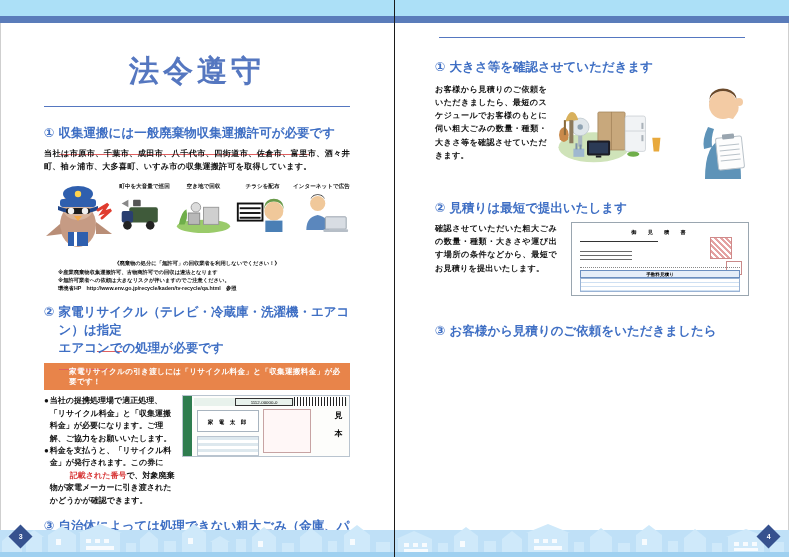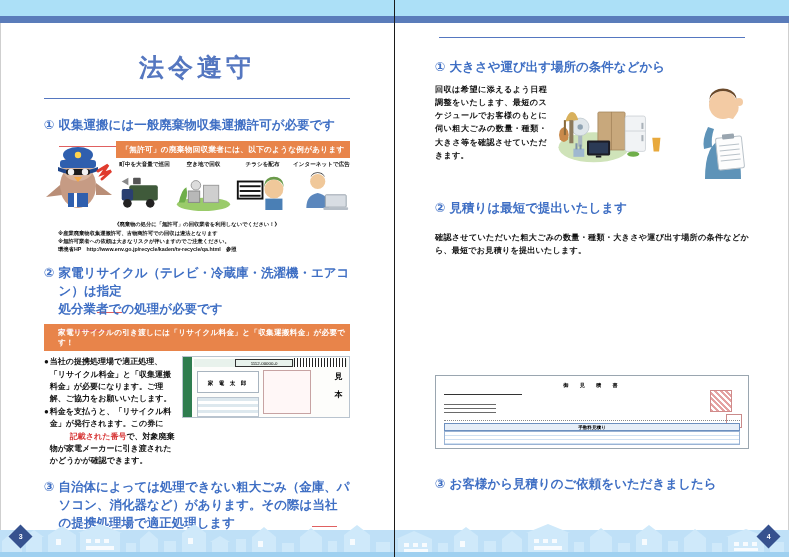--- a/index.html
+++ b/index.html
@@ -14,39 +14,39 @@
   
   .spine { position:absolute; left:394px; top:0; width:1px; height:557px; background:#1a1a1a; }
   .edge-l { position:absolute; left:0; top:23px; width:1px; height:534px; background:#cfcfcf; }
   .edge-r { position:absolute; left:788px; top:23px; width:1px; height:534px; background:#cfcfcf; }
 
   
   .half { position:absolute; top:23px; width:394px; height:534px; }
   .half.left { left:0; }
   .half.right { left:395px; width:394px; }
 
-  .sec-title { text-align:center; color:#5577c0; font-size:25px; font-weight:bold;
+  .sec-title { text-align:center; color:#5577c0; font-size:30px; font-weight:bold;
      letter-spacing:4px; margin-top:28px; }
   .sec-title.wide { letter-spacing:14px; }
   .title-rule { height:1px; background:#5577c0; margin:14px 44px 0 44px; }
 
   
   .h-item { display:flex; color:#3f6fc4; font-size:12.5px; font-weight:bold; line-height:1.45; }
   .h-num { flex:0 0 auto; padding-right:4px; }
   .h-txt { flex:1 1 auto; }
   .ul-red { border-bottom:1.2px solid #e06060; padding-bottom:14px; }
 
   
   .body-txt { font-size:8.1px; line-height:1.62; color:#111; font-weight:bold;
       letter-spacing:.2px; text-align:justify; }
 
   
   .obanner { background:#e8844a; color:#fff; font-size:7.6px; font-weight:bold;
      text-align:center; padding:3.5px 4px; letter-spacing:.3px; }
-  .obanner.left-al { text-align:left; padding-left:14px; }
+  .obanner.left-al { text-align:left; padding-left:25px; }
 
   
   .footer { position:absolute; left:0; bottom:0; width:789px; height:46px; }
   .footer .sky { position:absolute; left:0; bottom:0; width:789px; height:27px; background:#bfe0f7; }
   .footer .strip { position:absolute; left:0; bottom:0; width:789px; height:5px; background:#9fd0f0; }
   .pagenum { position:absolute; width:17px; height:17px; background:#36528f;
      transform:rotate(45deg); display:flex; align-items:center; justify-content:center; }
   .pagenum span { transform:rotate(-45deg); color:#fff; font-size:7px; font-weight:bold; }
 
   .tiny { font-size:5.3px; line-height:1.5; color:#111; font-weight:bold; }
@@ -71,20 +71,21 @@
   <div class="half left">
 
     <div class="sec-title">法令遵守</div>
     <div class="title-rule"></div>
 
     <div style="margin:17px 44px 0 44px;">
       <div class="h-item">
         <span class="h-num">①</span>
         <span class="h-txt"><span class="ul-red">収集運搬には一般廃棄物収集運搬許可が必要</span><span>です</span></span>
       </div>
+      <div class="body-txt" style="margin-top:5px;">当社は市原市、千葉市、成田市、八千代市、四街道市、佐倉市、富里市、酒々井町、袖ヶ浦市、大多喜町、いすみ市の収集運搬許可を取得しています。</div>
 
       <div style="display:flex; margin-top:7px;">
         <div style="flex:0 0 72px; position:relative;">
           
           <svg width="72" height="74" viewBox="0 0 72 74">
             <ellipse cx="34" cy="45" rx="18" ry="22" fill="#c69b84"></ellipse>
             <path d="M16 44 L2 56 L18 54 Z" fill="#b98e77"></path>
             <path d="M52 42 L68 54 L52 54 Z" fill="#b98e77"></path>
             <ellipse cx="34" cy="26" rx="16" ry="14" fill="#d7b39c"></ellipse>
             <rect x="16" y="19" width="36" height="8" rx="3" fill="#2f5fae"></rect>
@@ -94,21 +95,20 @@
             <rect x="22" y="28" width="24" height="6" rx="3" fill="#1b1b1b"></rect>
             <circle cx="27" cy="31" r="3.2" fill="#f2f2f2"></circle>
             <circle cx="41" cy="31" r="3.2" fill="#f2f2f2"></circle>
             <path d="M30 36 l4 5 l4 -5 Z" fill="#f3a94a"></path>
             <rect x="24" y="52" width="20" height="14" fill="#2f5fae"></rect>
             <rect x="30" y="52" width="3" height="14" fill="#ffffff"></rect>
             <path d="M54 30 l10 -6 l-6 9 l9 -3 l-9 8" stroke="#e03b2e" stroke-width="3" fill="none" stroke-linecap="round"></path>
           </svg>
         </div>
         <div style="flex:1 1 auto;">
-          <div class="obanner">「無許可」の廃棄物回収業者には、以下のような例があります</div>
           <div style="display:flex; gap:2px; margin-top:3px;">
             <div style="flex:1;">
               <div class="icon-lbl">町中を大音量で巡回</div>
               <svg width="100%" height="44" viewBox="0 0 60 44">
                 <rect x="14" y="16" width="30" height="16" rx="2" fill="#3f5a3a"></rect>
                 <rect x="6" y="20" width="12" height="12" rx="2" fill="#2a3f70"></rect>
                 <circle cx="12" cy="35" r="4.5" fill="#222"></circle>
                   <circle cx="36" cy="35" r="4.5" fill="#222"></circle>
                 <rect x="18" y="8" width="8" height="7" rx="1" fill="#555"></rect>
                 <path d="M6 12 l7 -4 l0 8 Z" fill="#888"></path>
@@ -154,21 +154,21 @@
       <div class="tiny" style="margin-top:1px; padding-left:14px;">※産業廃棄物収集運搬許可、古物商許可での回収は違法となります</div>
       <div class="tiny" style="padding-left:14px;">※無許可業者への依頼は大きなリスクが伴いますのでご注意ください。</div>
       <div class="tiny" style="padding-left:14px;">環境省HP　http://www.env.go.jp/recycle/kaden/tv-recycle/qa.html　参照</div>
     </div>
 
     <div style="margin:10px 44px 0 44px;">
       <div class="h-item">
         <span class="h-num">②</span>
         <span class="h-txt">
           <span>家電リサイクル（テレビ・冷蔵庫・洗濯機・エアコン）は</span><span class="ul-red">指定</span><br>
-          <span class="ul-red">処分業者</span><span>での処理が必要です</span>
+          <span class="ul-red">エアコン</span><span>での処理が必要です</span>
         </span>
       </div>
 
       <div class="obanner left-al" style="margin-top:6px;">家電リサイクルの引き渡しには「リサイクル料金」と「収集運搬料金」が必要です！</div>
 
       <div style="display:flex; margin-top:5px; gap:6px;">
         <div style="flex:0 0 132px;">
           <div class="bullet-row">
             <span class="bd">●</span>
             <span>当社の提携処理場で適正処理、「リサイクル料金」と「収集運搬料金」が必要になります。ご理解、ご協力をお願いいたします。</span>
@@ -203,24 +203,24 @@
     </div>
   </div>
 
   <div class="half right">
 
     <div class="title-rule"></div>
 
     <div style="margin:20px 40px 0 40px;">
       <div class="h-item">
         <span class="h-num">①</span>
-        <span class="h-txt">大きさや運び出す場所の条件などから</span>
+        <span class="h-txt">大きさ等を確認させていただきます</span>
       </div>
       <div style="display:flex; margin-top:7px; gap:6px;">
-        <div class="body-txt" style="flex:0 0 112px;">回収は希望に添えるよう日程調整をいたします、最短のスケジュールでお客様のもとに伺い粗大ごみの数量・種類・大きさ等を確認させていただきます。</div>
+        <div class="body-txt" style="flex:0 0 112px;">お客様から見積りのご依頼をいただきましたら、最短のスケジュールでお客様のもとに伺い粗大ごみの数量・種類・大きさ等を確認させていただきます。</div>
         <div style="flex:1 1 auto; position:relative; height:96px;">
           
           <svg width="100%" height="96" viewBox="0 0 200 96">
             <ellipse cx="60" cy="72" rx="52" ry="22" fill="#cfe3b9"></ellipse>
             <rect x="66" y="20" width="40" height="56" rx="2" fill="#c8a87c" stroke="#9d7f56"></rect>
             <line x1="86" y1="20" x2="86" y2="76" stroke="#9d7f56"></line>
             <rect x="106" y="26" width="30" height="52" rx="3" fill="#f1f3f5" stroke="#c2c9cf"></rect>
             <line x1="106" y1="48" x2="136" y2="48" stroke="#c2c9cf"></line>
             <rect x="130" y="36" width="3" height="9" fill="#aab2b9"></rect>
             <rect x="130" y="54" width="3" height="9" fill="#aab2b9"></rect>
@@ -260,21 +260,21 @@
           </svg>
         </div>
       </div>
     </div>
 
     <div style="margin:16px 40px 0 40px;">
       <div class="h-item">
         <span class="h-num">②</span>
         <span class="h-txt">見積りは最短で提出いたします</span>
       </div>
-      <div style="display:flex; margin-top:14px; gap:22px;flex-direction:column;">
+      <div style="display:flex; margin-top:5px; gap:14px;">
         <div class="body-txt" style="flex:0 0 122px;">確認させていただいた粗大ごみの数量・種類・大きさや運び出す場所の条件などから、最短でお見積りを提出いたします。</div>
         <div style="flex:1 1 auto; position:relative; height:74px; border:1px solid #9aa6b0; background:#fff;">
           <div style="position:absolute; left:0; right:0; top:6px; text-align:center; font-size:5.2px; font-weight:bold; letter-spacing:3px;">御　見　積　書</div>
           <div style="position:absolute; left:8px; top:18px; width:78px; border-bottom:1px solid #333;"></div>
           <div style="position:absolute; left:8px; top:28px; width:52px; height:12px;
                background:repeating-linear-gradient(180deg,#6a6a6a 0 1px,#fff 1px 4px);"></div>
           <div style="position:absolute; right:16px; top:14px; width:22px; height:22px; border:1px solid #d08a8a;
                background:repeating-linear-gradient(45deg,#e4a2a2 0 2px,#fff 2px 4px);"></div>
           <div style="position:absolute; right:6px; top:38px; width:16px; height:14px; border:1px solid #c98a8a;"></div>
           <div style="position:absolute; left:8px; top:44px; right:8px; border-top:1px dotted #888;"></div>

